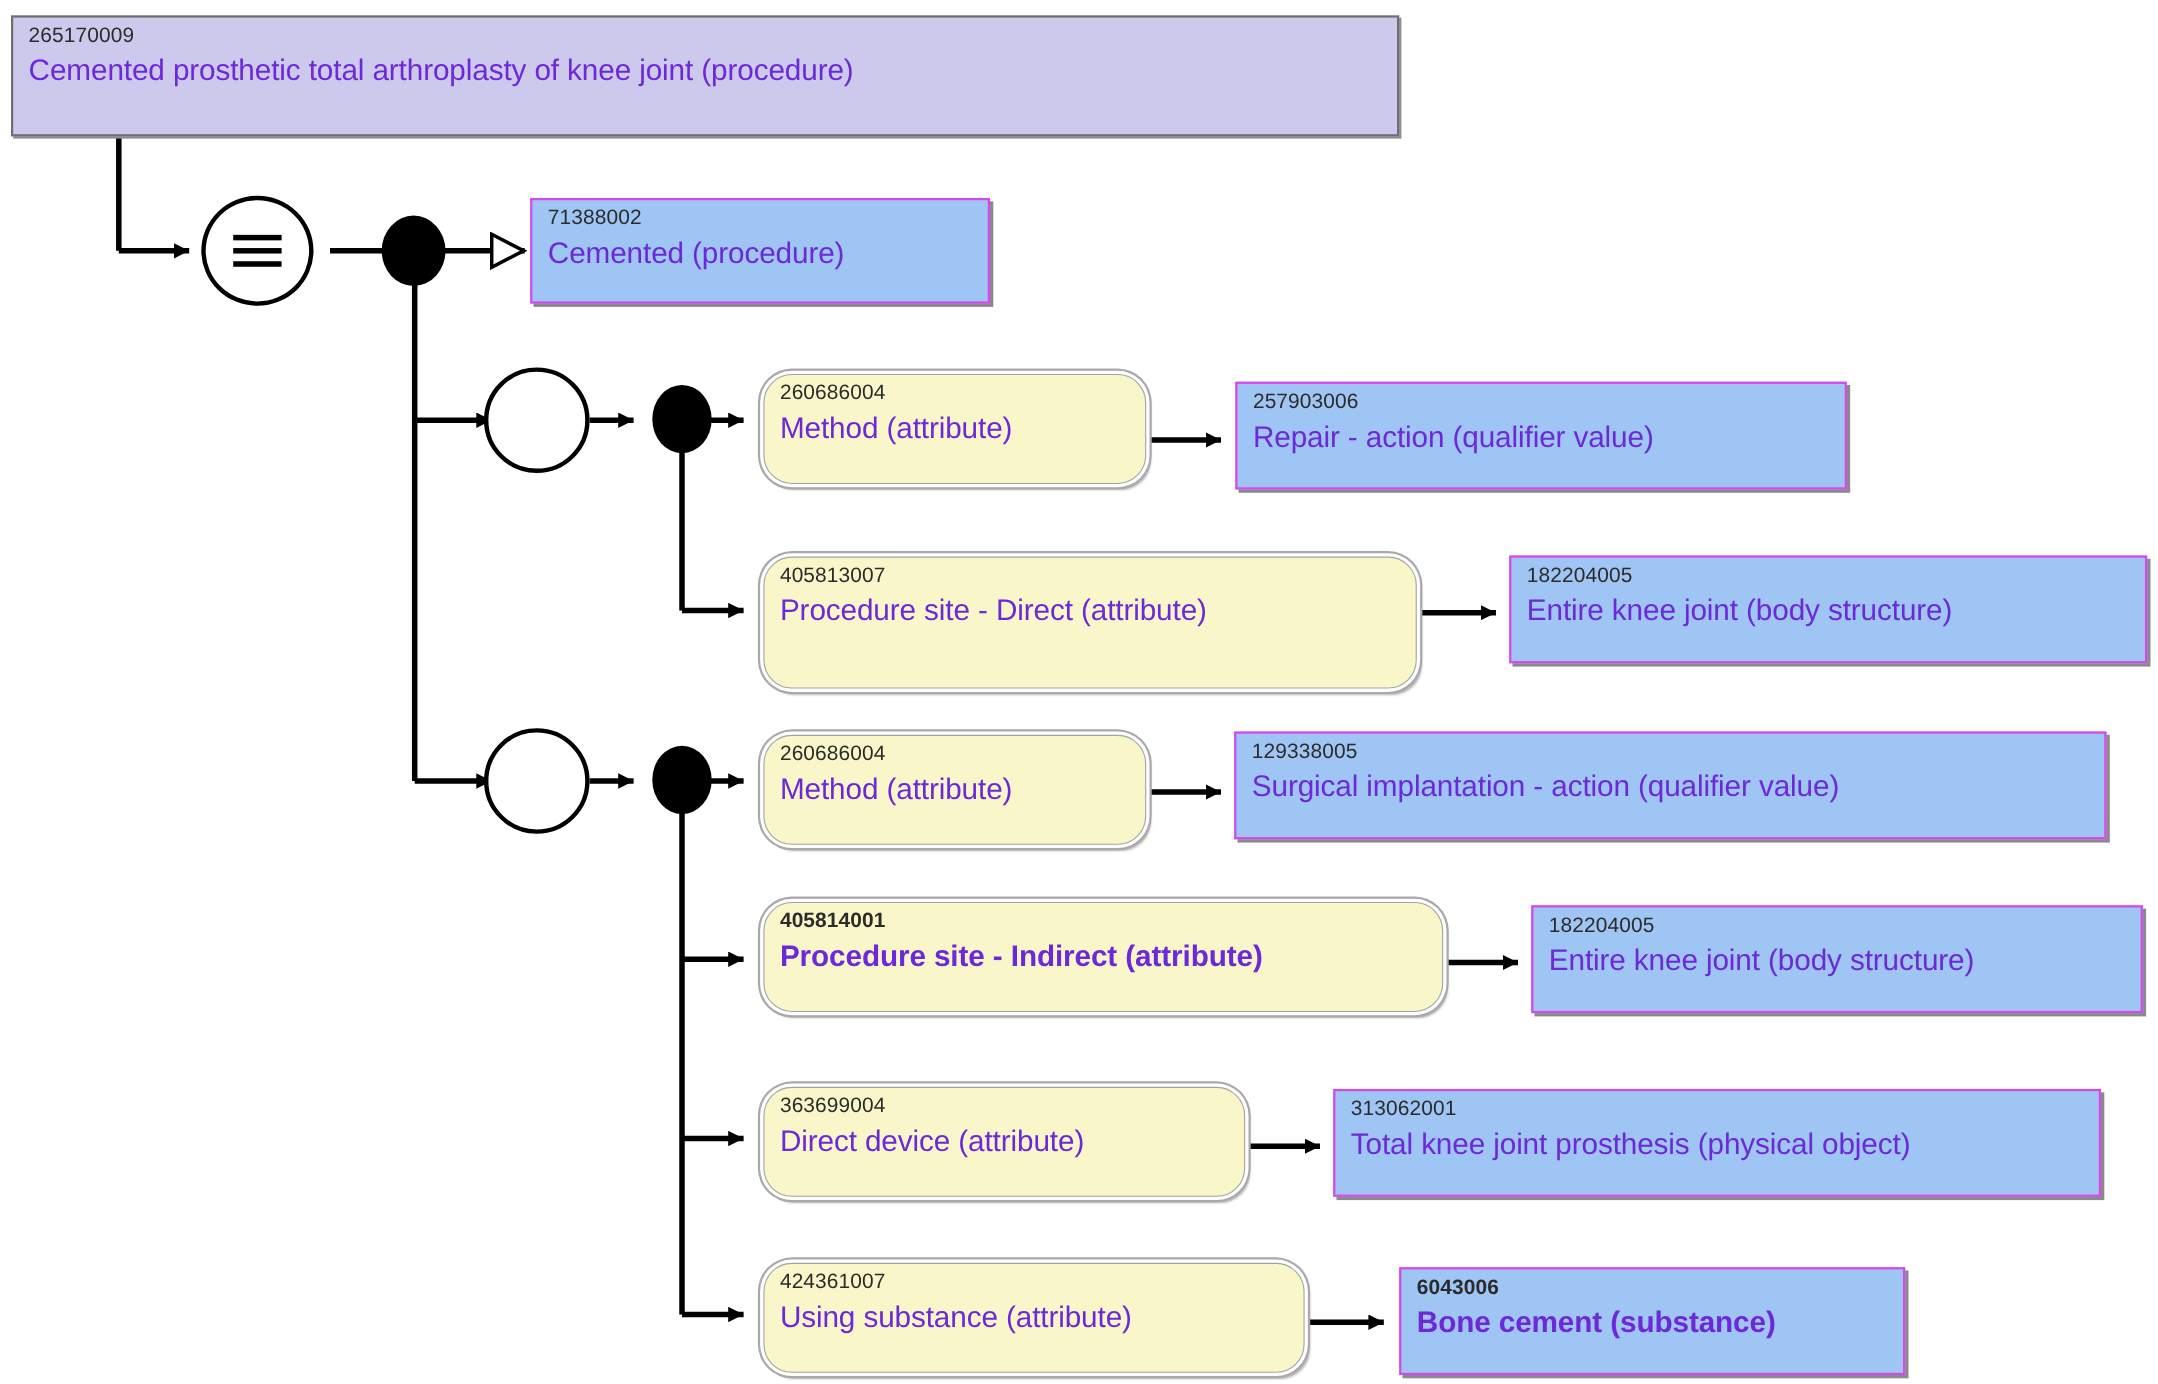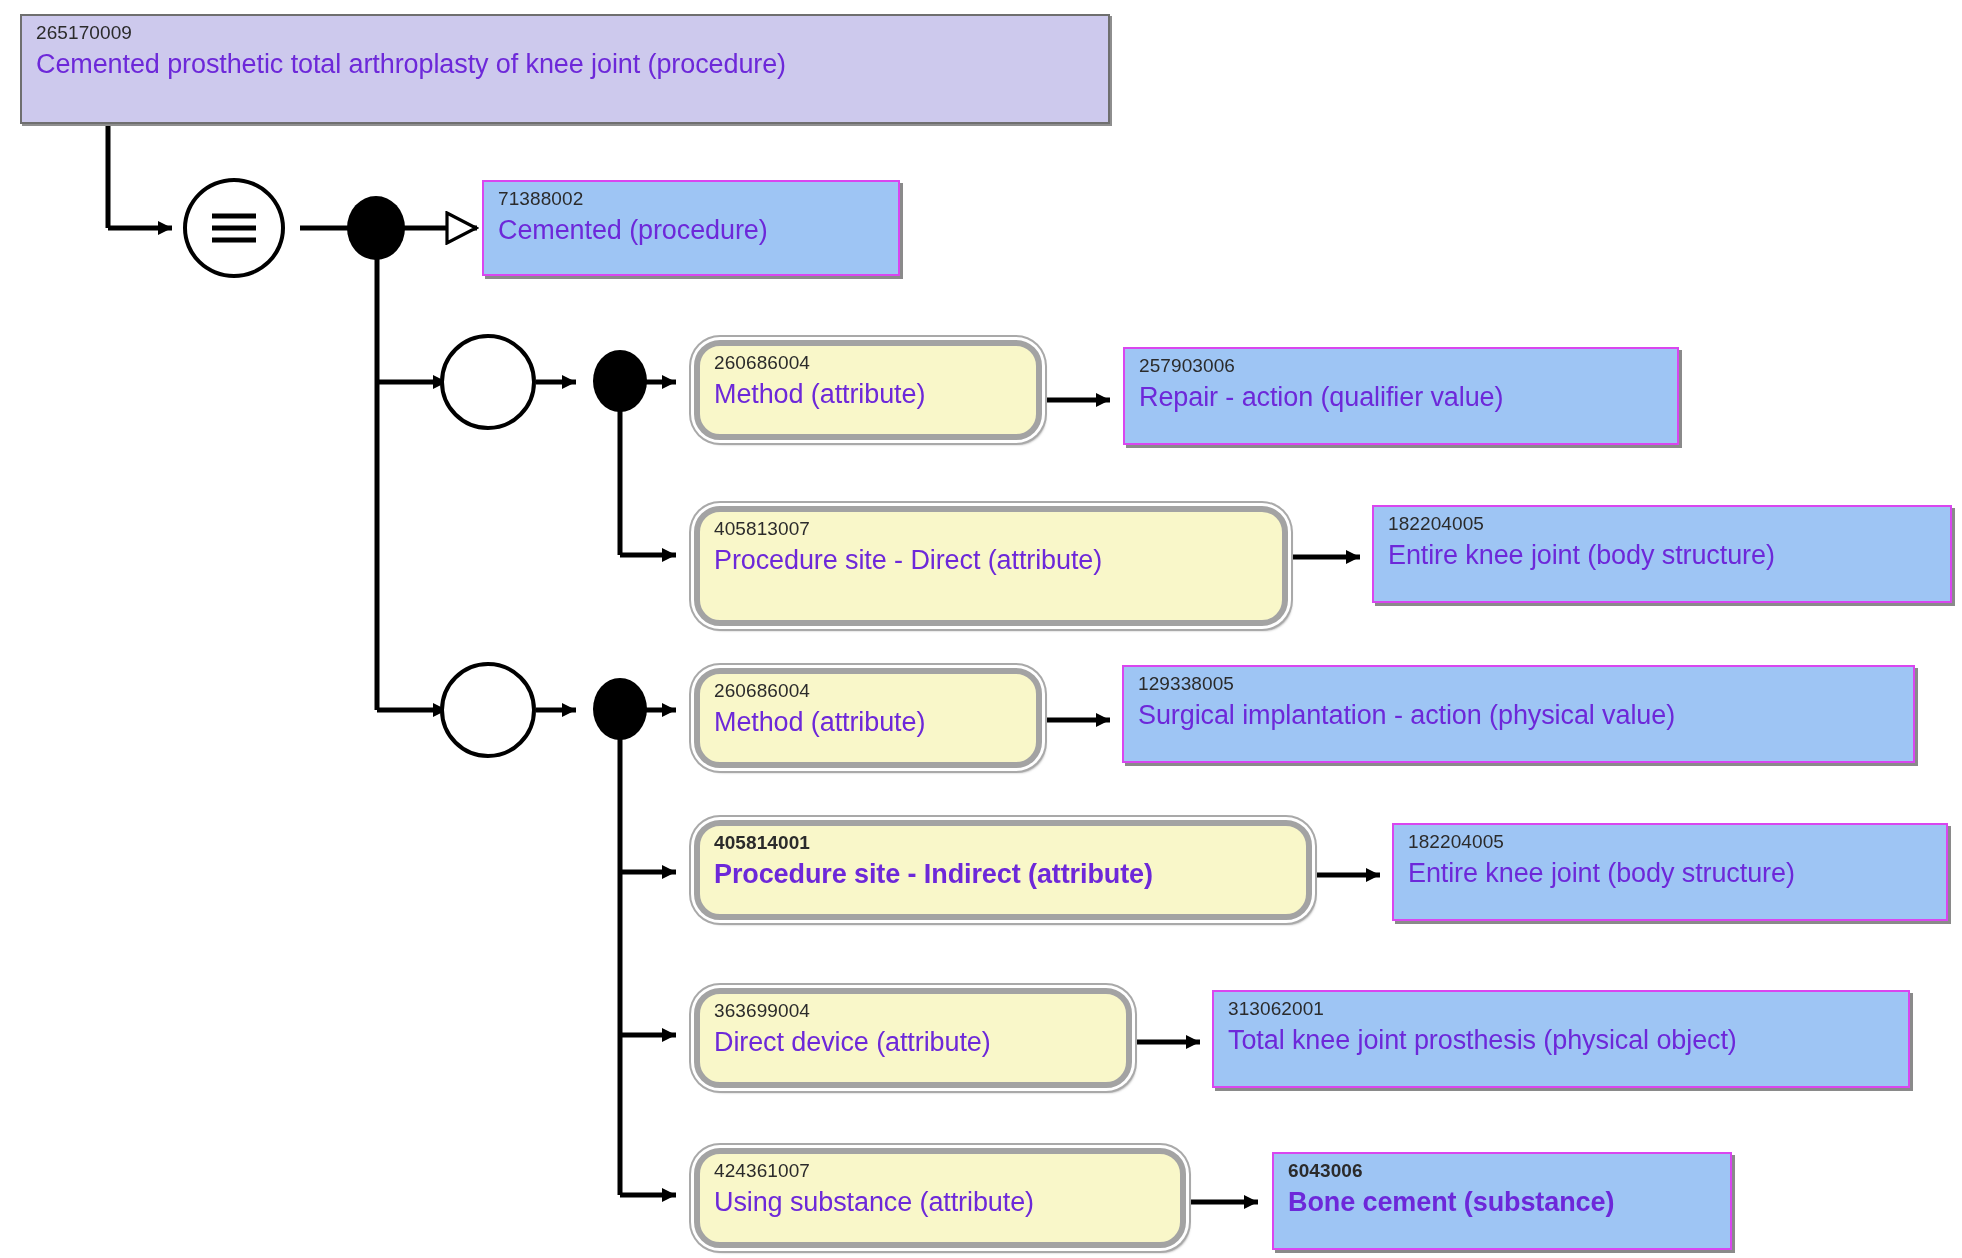--- a/index.html
+++ b/index.html
@@ -59,21 +59,21 @@
   
   .node-concept {
     background: #9ec5f4;
     border: 2px solid #d946ef;
     box-shadow: 3px 3px 0 0 #8a8a8a;
   }
 
   
   .node-attribute {
     background: #f9f7c9;
-    border: 6px solid #a3a3a3;
+    border: 1px solid #a3a3a3;
     border-radius: 26px;
     box-shadow: 0 0 0 3px #ffffff, 0 0 0 5px #a9a9a9, 3px 4px 2px 1px rgba(120,120,120,.55);
   }
 
   
   .circ {
     position: absolute;
     box-sizing: border-box;
     border: 4px solid #000000;
     border-radius: 50%;
@@ -146,21 +146,21 @@
 
       <path d="M1040,400 L1110,400" marker-end="url(#solidArrow)"></path>
       <path d="M1283,557 L1360,557" marker-end="url(#solidArrow)"></path>
       <path d="M1040,720 L1110,720" marker-end="url(#solidArrow)"></path>
       <path d="M1306,875 L1380,875" marker-end="url(#solidArrow)"></path>
       <path d="M1128,1042 L1200,1042" marker-end="url(#solidArrow)"></path>
       <path d="M1185,1202 L1258,1202" marker-end="url(#solidArrow)"></path>
     </g>
   </svg>
 
-  <div class="node node-focus" style="left:10px; top:14px; width:1090px; height:110px;margin-left:10px;">
+  <div class="node node-focus" style="left:10px; top:14px; width:1262px; height:110px;">
     <span class="sctid">265170009</span>
     <span class="term">Cemented prosthetic total arthroplasty of knee joint (procedure)</span>
   </div>
 
   <div class="circ" style="left:183px; top:178px; width:102px; height:100px;">
     <span class="bars">
       <i></i>
         <i></i>
         <i></i>
     </span>
@@ -196,21 +196,21 @@
 
   <div class="circ" style="left:440px; top:662px; width:96px; height:96px;"></div>
   <div class="dot" style="left:593px; top:678px; width:54px; height:62px;"></div>
 
   <div class="node node-attribute" style="left:694px; top:668px; width:348px; height:100px;">
     <span class="sctid">260686004</span>
     <span class="term">Method (attribute)</span>
   </div>
   <div class="node node-concept" style="left:1122px; top:665px; width:793px; height:98px;">
     <span class="sctid">129338005</span>
-    <span class="term">Surgical implantation - action (physical value)</span>
+    <span class="term">Surgical implantation - action (qualifier value)</span>
   </div>
 
   <div class="node node-attribute" style="left:694px; top:820px; width:618px; height:100px;font-weight:bold;">
     <span class="sctid">405814001</span>
     <span class="term">Procedure site - Indirect (attribute)</span>
   </div>
   <div class="node node-concept" style="left:1392px; top:823px; width:556px; height:98px;">
     <span class="sctid">182204005</span>
     <span class="term">Entire knee joint (body structure)</span>
   </div>

